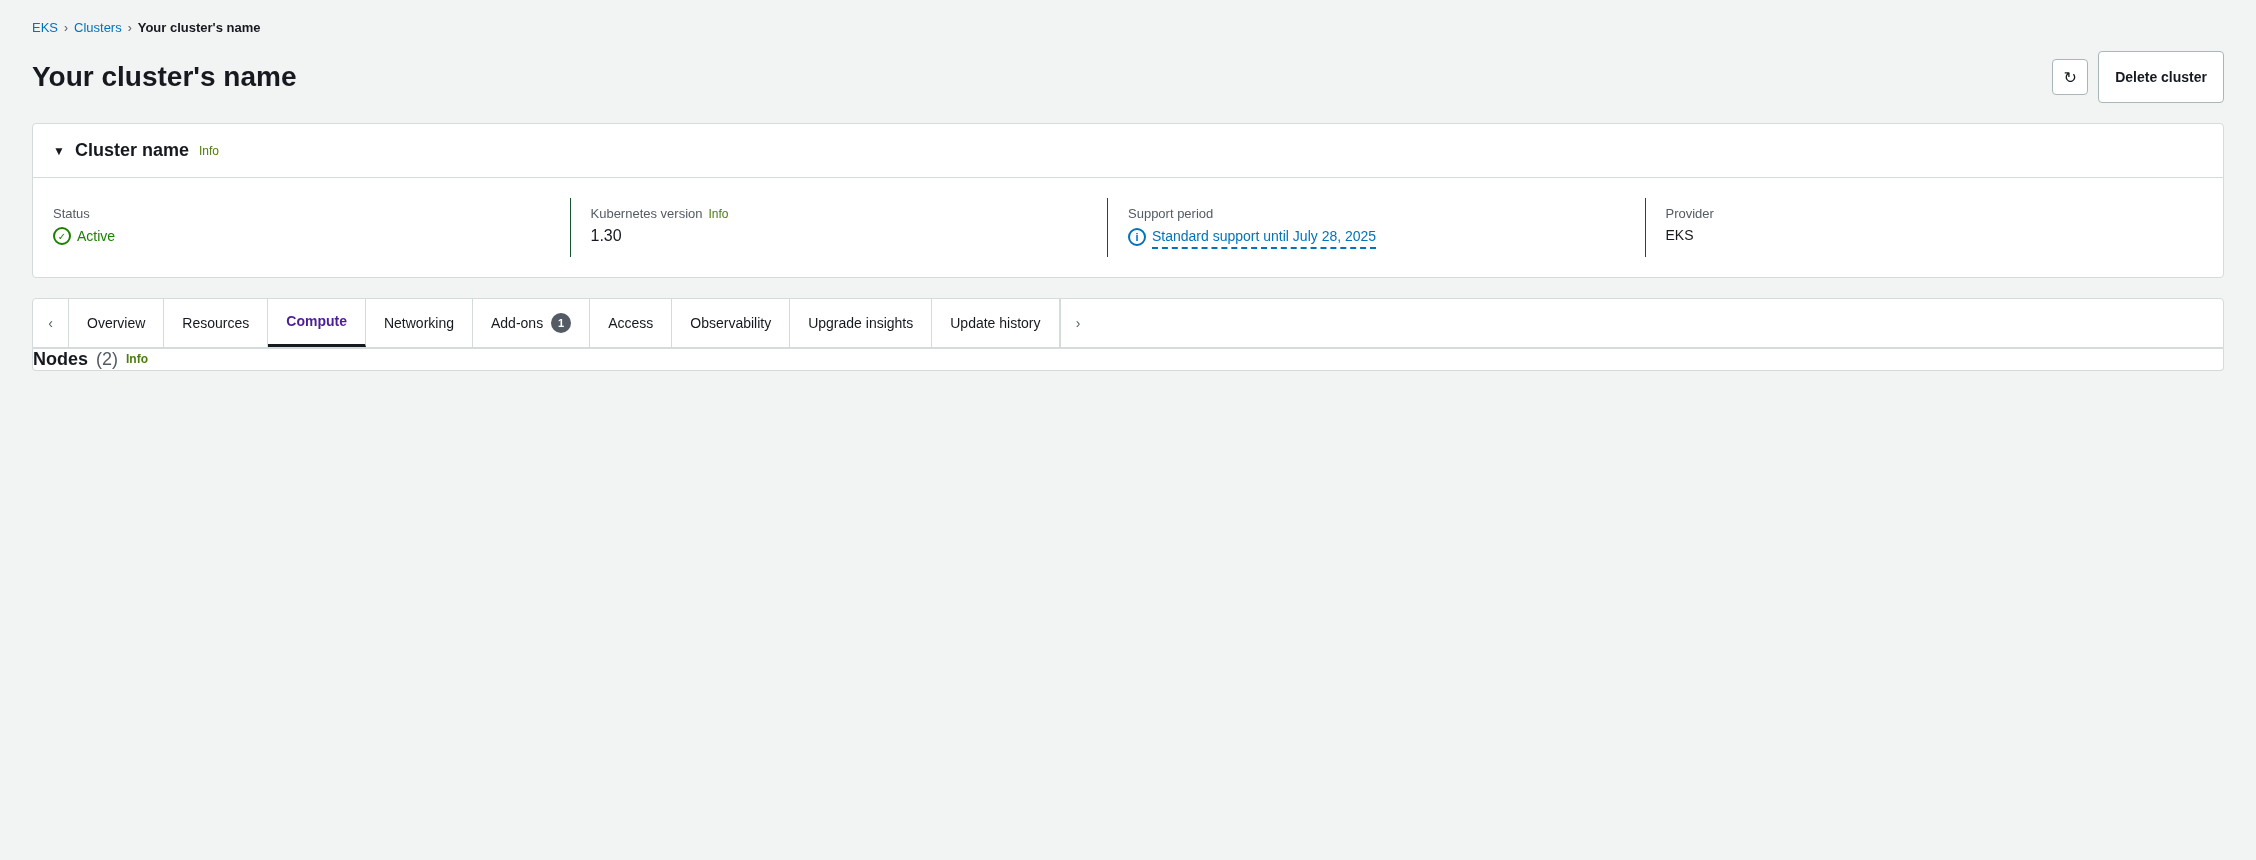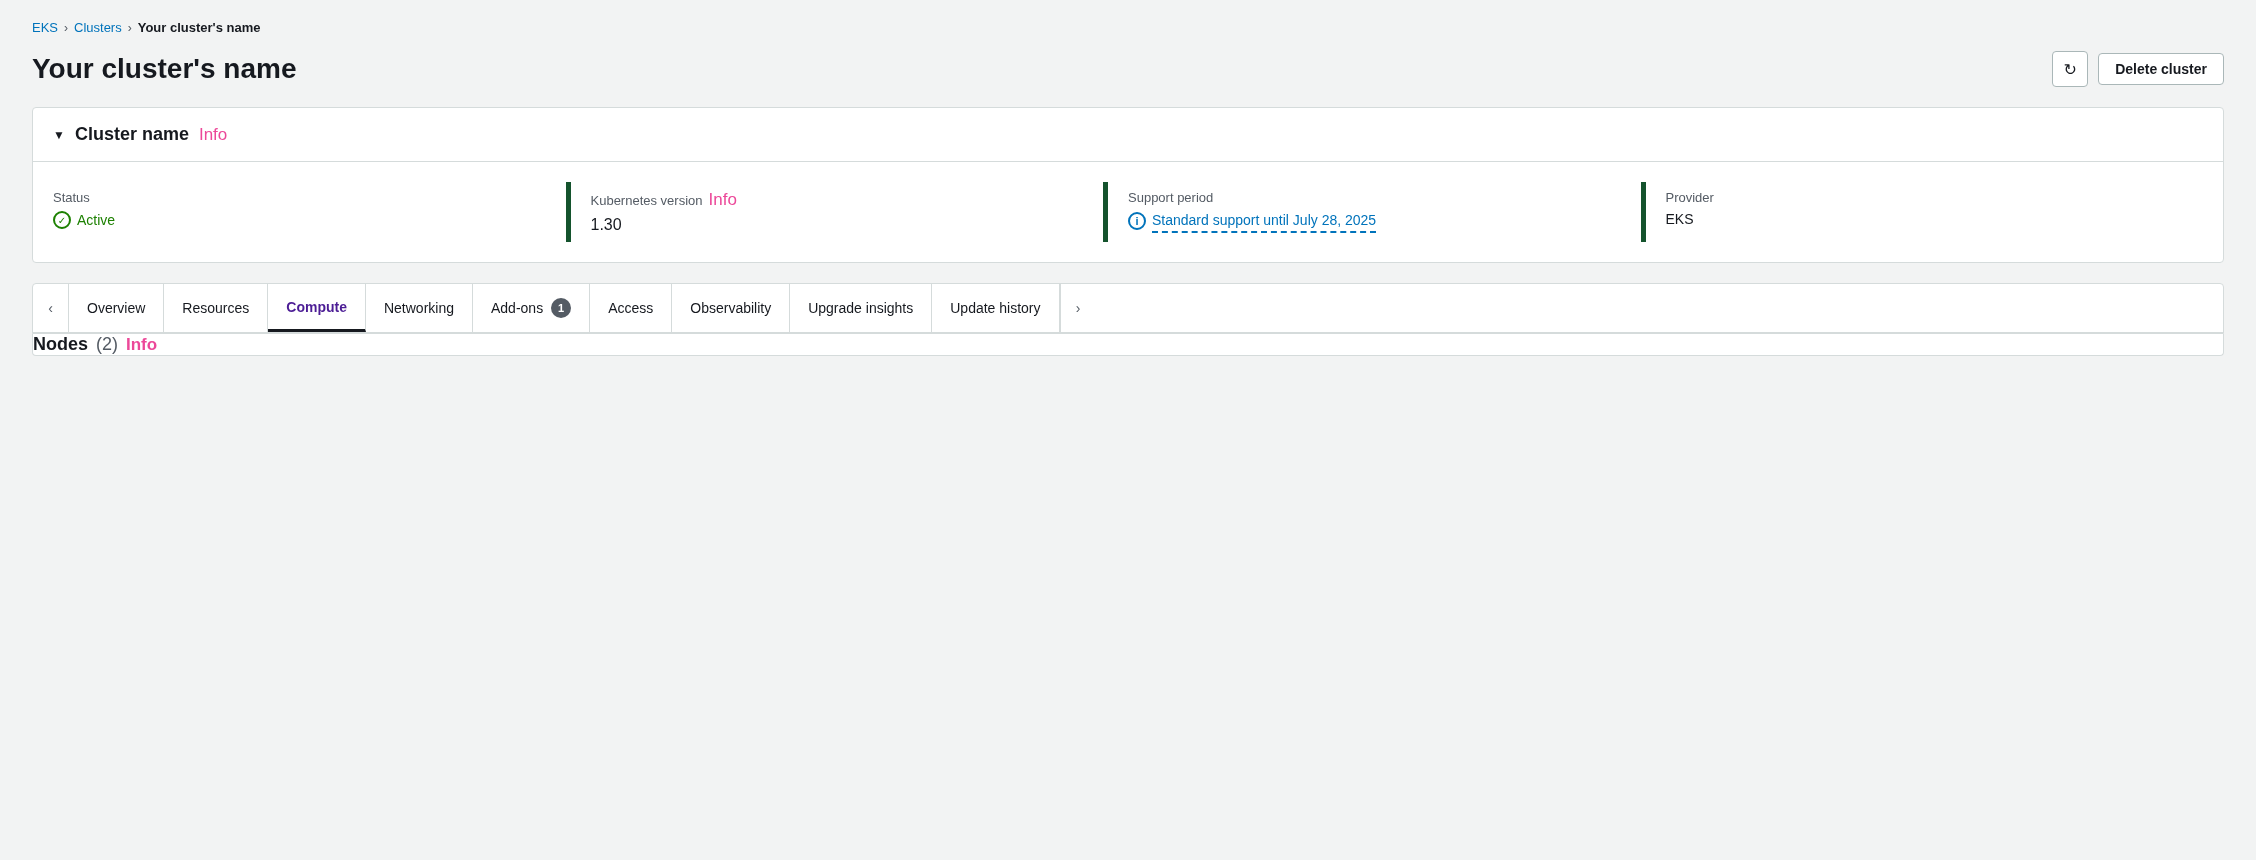--- a/index.html
+++ b/index.html
@@ -62,21 +62,21 @@
       border: 1px solid #aab7b8;
       border-radius: 4px;
       cursor: pointer;
       display: flex;
       align-items: center;
       justify-content: center;
       font-size: 16px;
       color: #16191f;
     }
     .btn-secondary {
-      height: 32px;
+      height: 52px;
       padding: 4px 16px;
       background: #fff;
       border: 1px solid #aab7b8;
       border-radius: 4px;
       cursor: pointer;
       font-size: 14px;
       font-weight: 600;
       color: #16191f;
     }
 
@@ -93,40 +93,40 @@
       display: flex;
       align-items: center;
       gap: 10px;
     }
     .card-header-title {
       font-size: 18px;
       font-weight: 700;
       color: #16191f;
     }
     .info-link {
-      color: #ec4899;
-      font-size: 17px;
+      color: #4d7c0f;
+      font-size: 12px;
       text-decoration: none;
       cursor: pointer;
     }
     .triangle-icon {
       font-size: 12px;
       color: #16191f;
     }
 
     
     .cluster-info-fields {
       display: grid;
       grid-template-columns: 1fr 1fr 1fr 1fr;
       padding: 20px;
       gap: 0;
     }
     .info-field {
       padding: 8px 20px 8px 0;
-      border-right: 5px solid #14532d;
+      border-right: 1px solid #14532d;
       margin-right: 20px;
     }
     .info-field:last-child {
       border-right: none;
       margin-right: 0;
     }
     .info-field-label {
       font-size: 13px;
       color: #545b64;
       margin-bottom: 6px;

